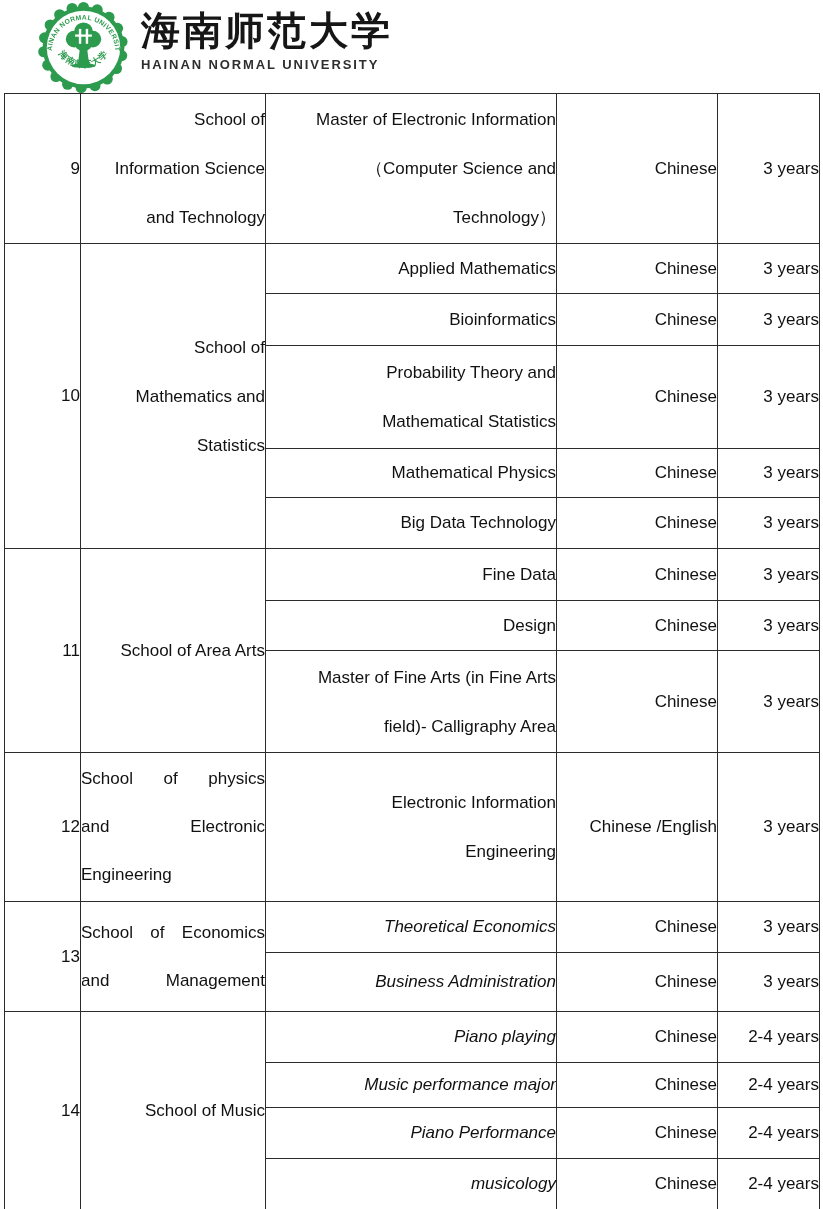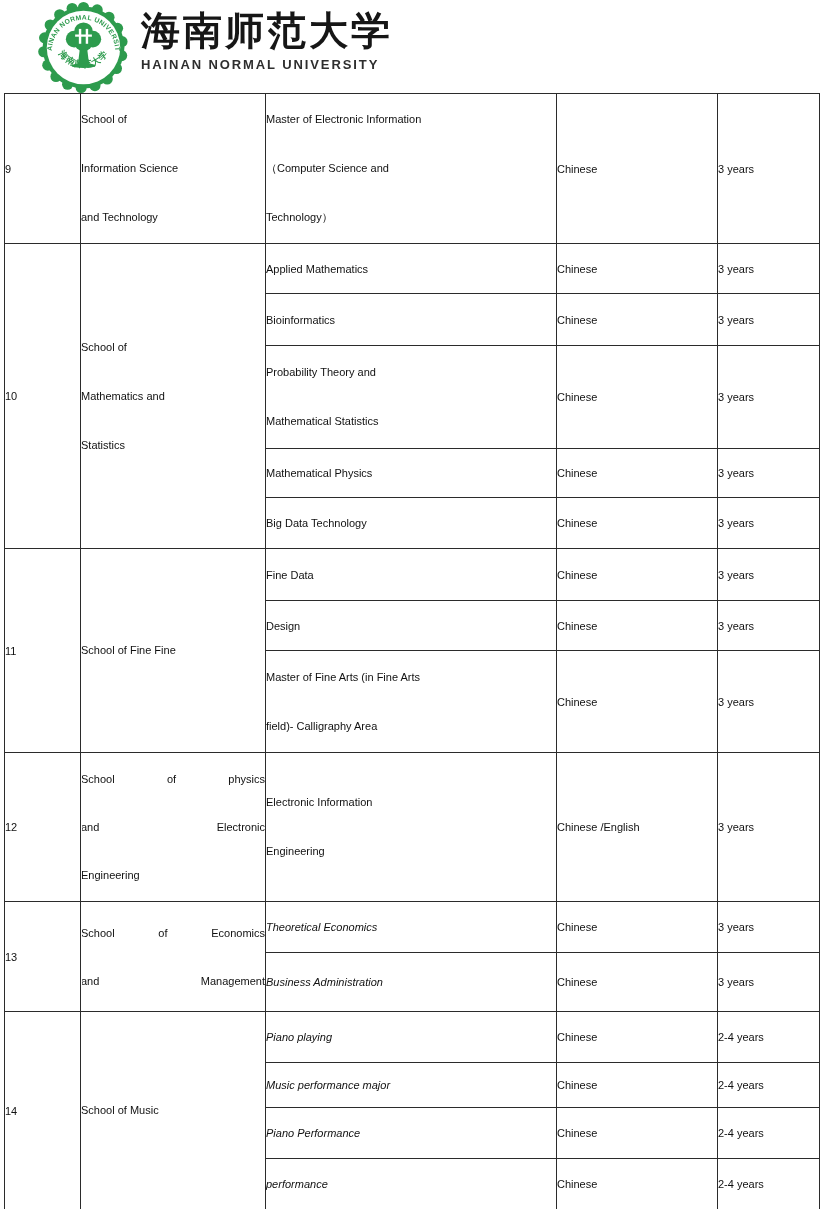--- a/index.html
+++ b/index.html
@@ -19,21 +19,21 @@
   .uni-en{
     margin-top:6px;font-size:13px;font-weight:600;letter-spacing:1.9px;color:#2e2e2e;
   }
   
   table.programs{
     position:absolute;left:4px;top:93px;width:815px;
     border-collapse:collapse;table-layout:fixed;
   }
   table.programs td{
     border:1.5px solid #2b2b2b;
-    font-size:11px;color:#111;text-align:left;vertical-align:middle;
+    font-size:17px;color:#111;text-align:right;vertical-align:middle;
     padding:0;box-sizing:border-box;overflow:hidden;
   }
   td.no{font-size:19px;}
   
   td.ml{line-height:49px;white-space:pre-line;}
   
   td.jl{
     line-height:48px;white-space:pre-line;
     text-align:justify;text-align-last:justify;padding:0 10px;border-radius:18px;
   }
@@ -157,21 +157,21 @@
         <td>3 years</td>
       </tr>
       <tr style="height:51px">
         <td class="prog-lo">Big Data Technology</td>
         <td>Chinese</td>
         <td>3 years</td>
       </tr>
 
       <tr style="height:52px">
         <td class="no" rowspan="3">11</td>
-        <td class="ml" rowspan="3">School of Fine Fine</td>
+        <td class="ml" rowspan="3">School of Area Arts</td>
         <td class="prog-lo">Fine Data</td>
         <td>Chinese</td>
         <td>3 years</td>
       </tr>
       <tr style="height:50px">
         <td class="prog-lo">Design</td>
         <td>Chinese</td>
         <td>3 years</td>
       </tr>
       <tr style="height:102px">
@@ -217,20 +217,20 @@
         <td class="vb">Music performance major</td>
         <td class="vt4">Chinese</td>
         <td class="vt4">2-4 years</td>
       </tr>
       <tr style="height:51px">
         <td class="vb">Piano Performance</td>
         <td class="vt4">Chinese</td>
         <td class="vt4">2-4 years</td>
       </tr>
       <tr style="height:51px">
-        <td class="vb">performance</td>
+        <td class="vb">musicology</td>
         <td class="vt4">Chinese</td>
         <td class="vt4">2-4 years</td>
       </tr>
 
     </tbody>
   </table>
 </div>
 
 </body></html>

